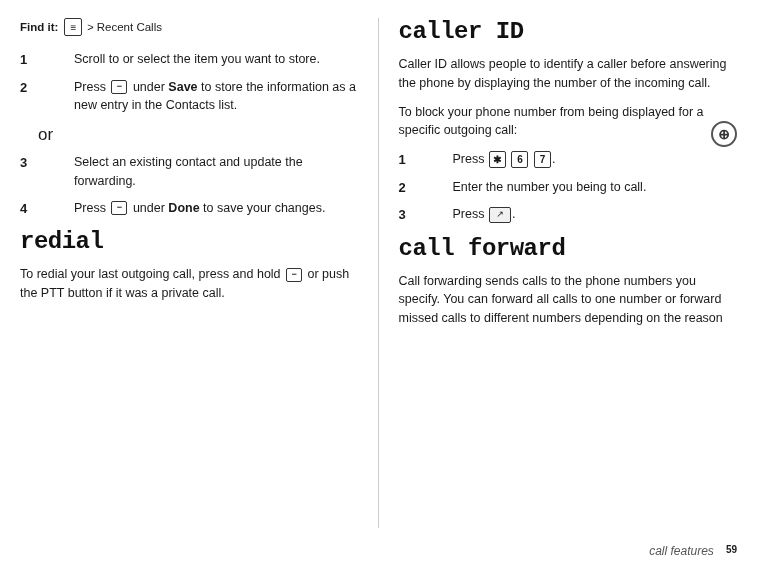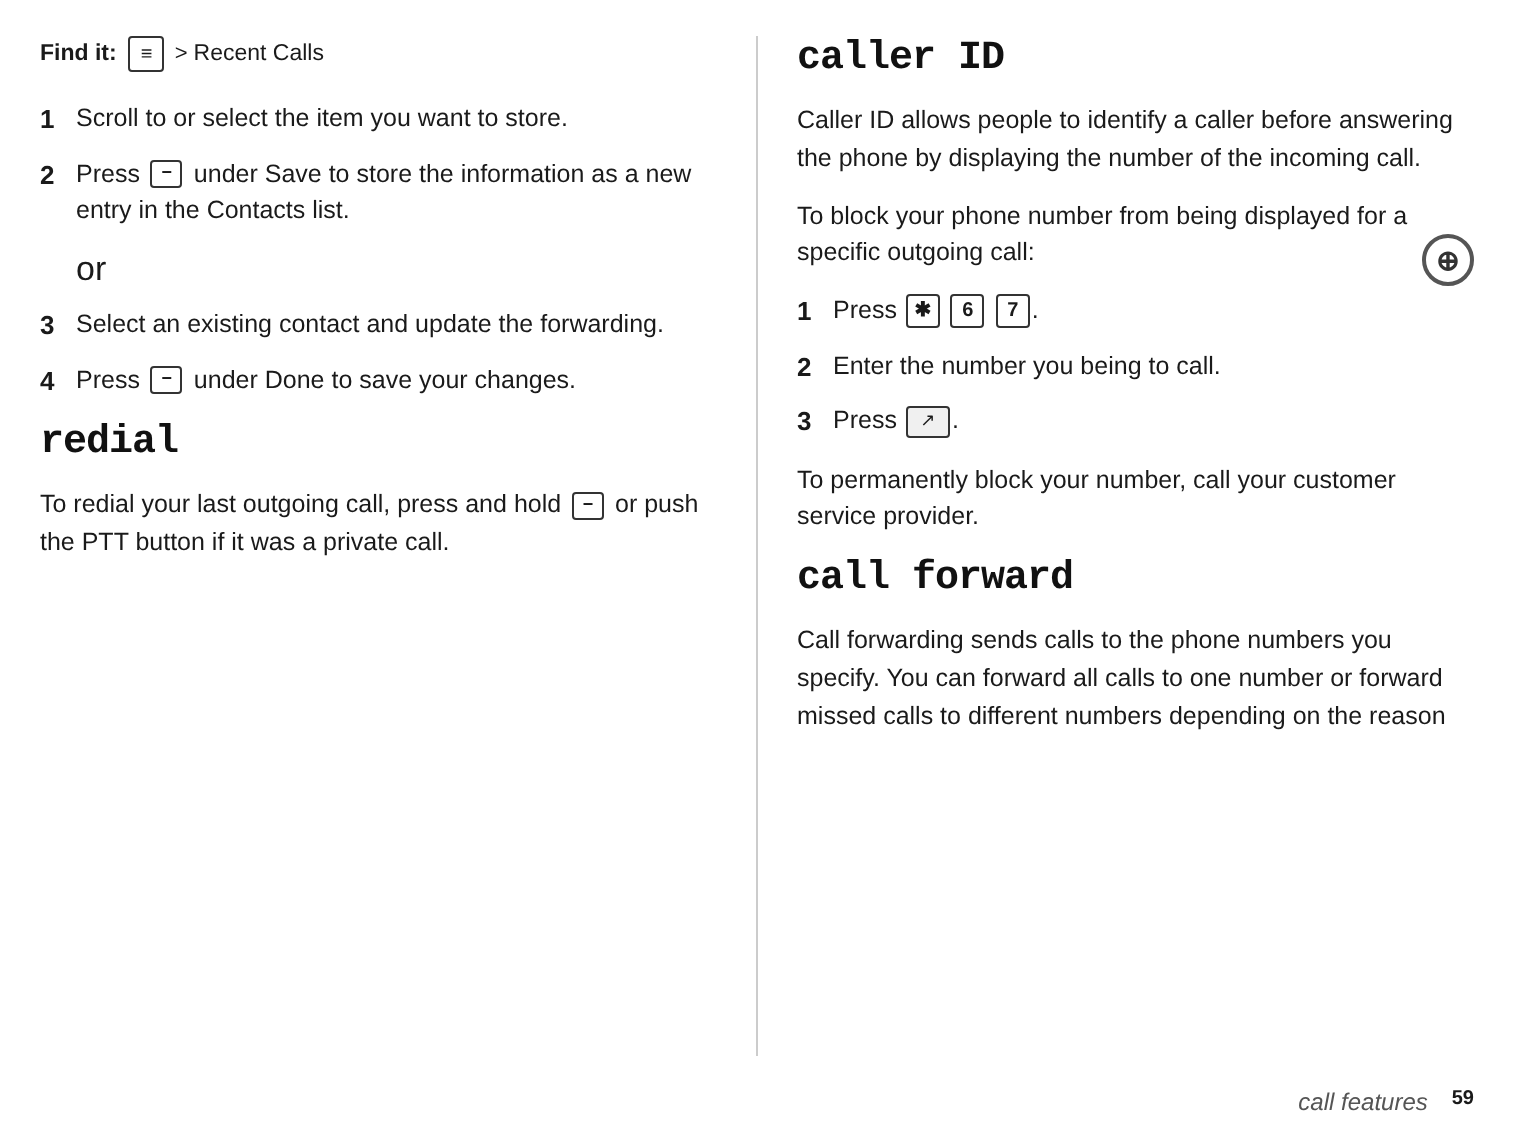--- a/index.html
+++ b/index.html
@@ -86,21 +86,21 @@
       vertical-align: middle;
     }
 
     .arrow-right {
       margin: 0 3px;
       font-size: 11px;
     }
 
     .section-heading {
       font-family: 'Courier New', Courier, monospace;
-      font-size: 20px;
+      font-size: 24px;
       font-weight: bold;
       margin-bottom: 10px;
       color: #111;
       letter-spacing: -0.5px;
     }
 
     .body-text {
       font-size: 12.5px;
       line-height: 1.5;
       margin-bottom: 10px;
@@ -122,24 +122,25 @@
     }
 
     .list-number {
       font-weight: bold;
       min-width: 18px;
       font-size: 13px;
     }
 
     .list-content {
       flex: 1;
+      margin-left: 36px;
     }
 
     .bold-word {
-      font-weight: normal;
+      font-weight: bold;
     }
 
     .or-text {
       margin-left: 18px;
       margin-bottom: 8px;
       font-size: 17px;
       color: #1a1a1a;
     }
 
     .accessibility-icon {
@@ -286,21 +287,20 @@
           <span class="list-content">Enter the number you being to call.</span>
         </li>
         <li>
           <span class="list-number">3</span>
           <span class="list-content">
             Press <span class="send-key">↗</span>.
           </span>
         </li>
       </ul>
 
-      <p class="body-text">To permanently block your number, call your customer service provider.</p>
 
       <div class="section-heading">call forward</div>
 
       <p class="body-text">Call forwarding sends calls to the phone numbers you specify. You can forward all calls to one number or forward missed calls to different numbers depending on the reason</p>
 
     </div>
 
   </div>
 
   <div class="page-footer">

